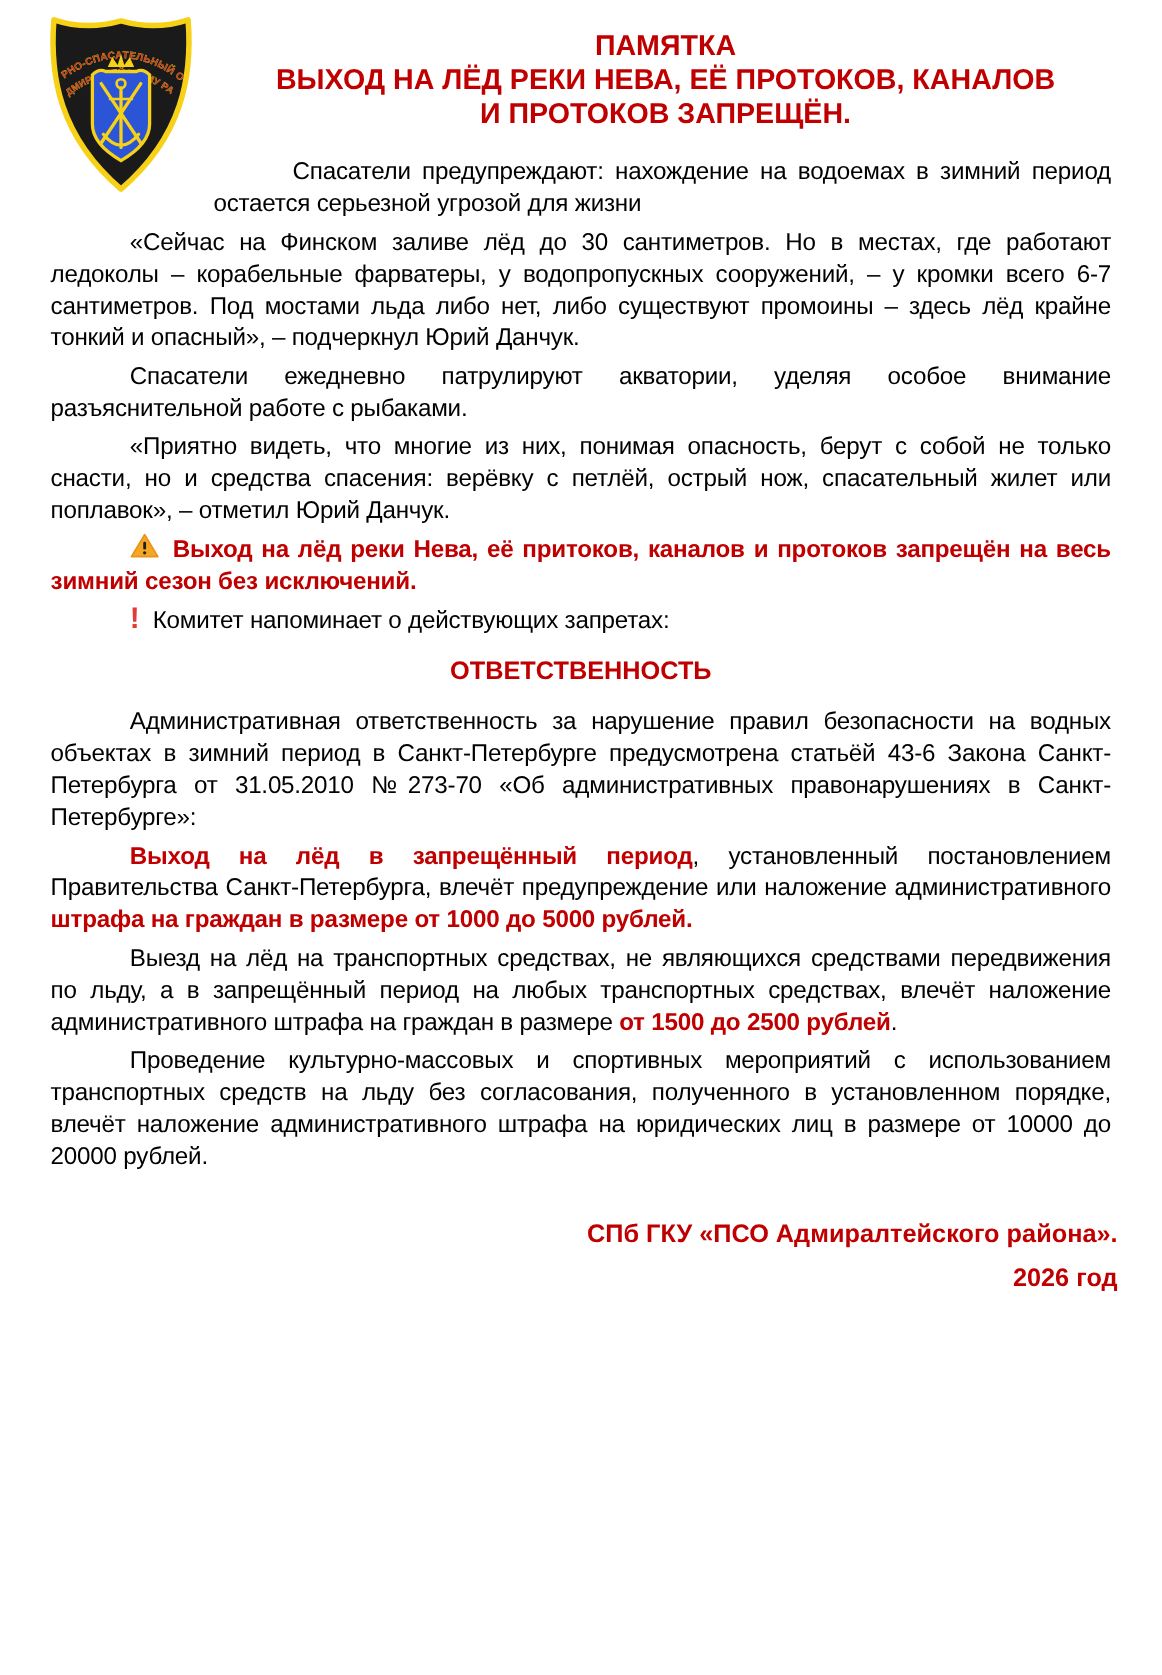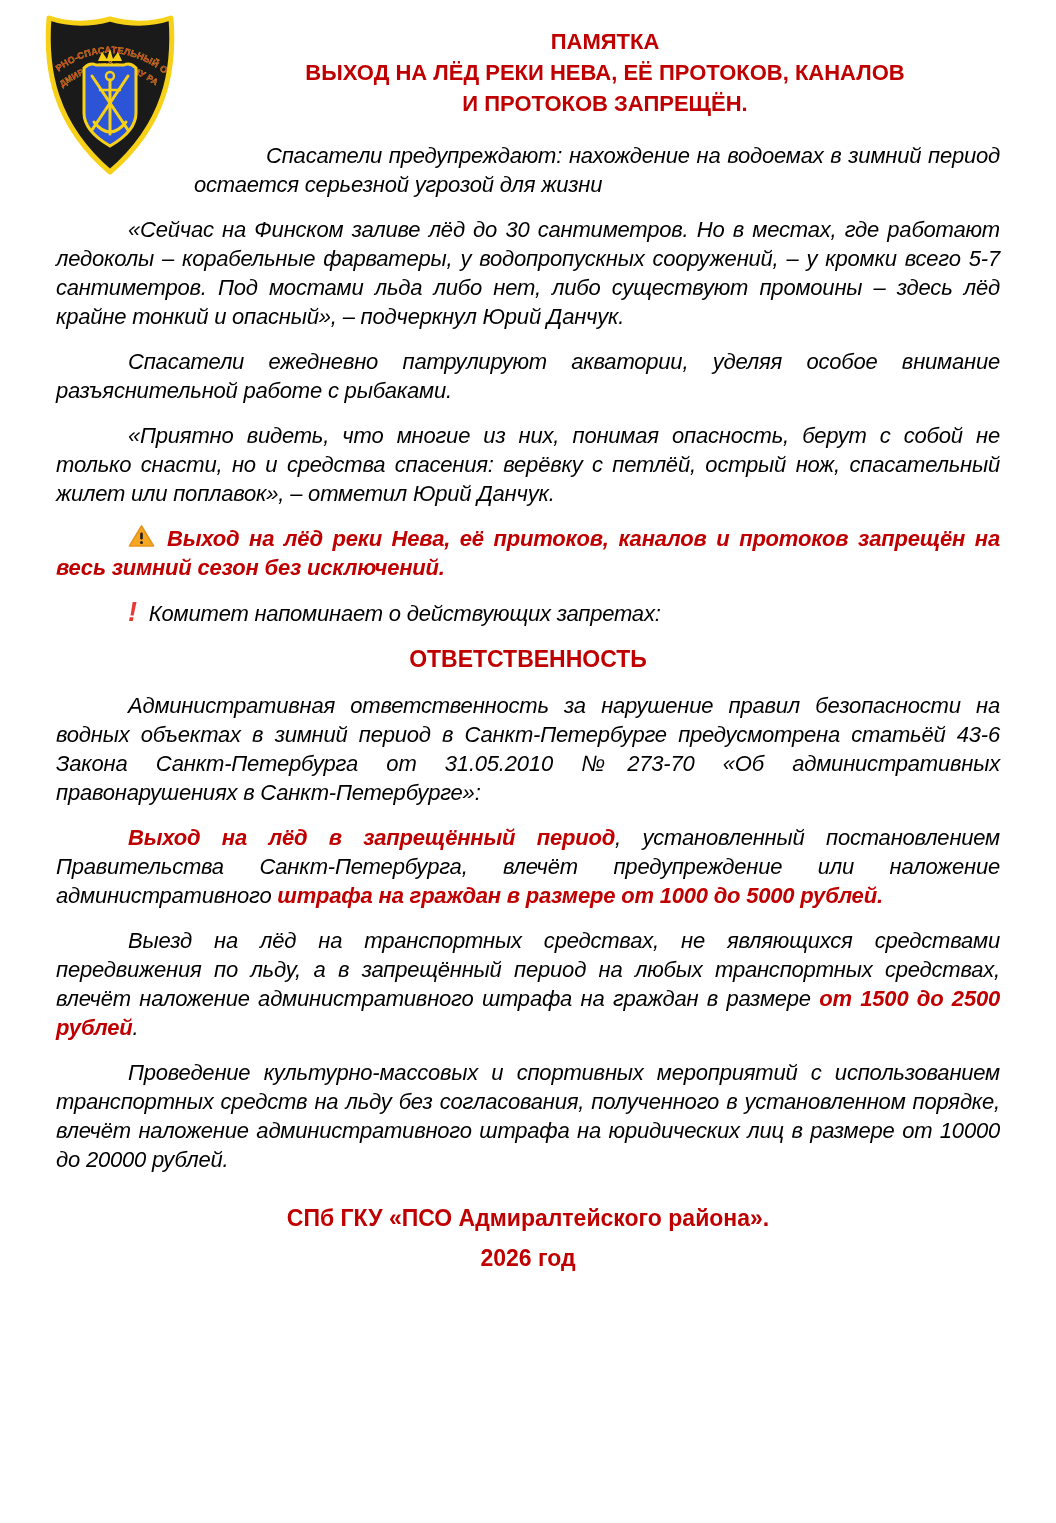--- a/index.html
+++ b/index.html
@@ -21,33 +21,32 @@
   .badge {
     float: left;
     width: 136px;
     height: 162px;
     margin: 2px 16px 6px 2px;
   }
   .title-block {
     text-align: center;
     color: #C00000;
     font-weight: bold;
-    font-size: 22px;
+    font-size: 26px;
     line-height: 31px;
     padding-top: 14px;
   }
   .body-text { margin-top: 22px; }
   .para {
-    margin: 16px;
+    margin: 6px;
     text-align: justify;
     text-indent: 72px;
     font-size: 22px;
     line-height: 29px;
     letter-spacing: -0.2px;
-    font-style: italic;
   }
   .para span.normal  { color: #000000; font-weight: normal; }
   .para span.redbold { color: #C00000; font-weight: bold; }
   .excl {
     display: inline-block;
     color: #E53935;
     font-weight: bold;
     font-size: 27px;
     padding-right: 12px;
     text-indent: 0;
@@ -62,22 +61,22 @@
   }
   .heading {
     margin: 16px;
     text-align: center;
     color: #C00000;
     font-weight: bold;
     font-size: 23px;
     line-height: 31px;
   }
   .footer {
-    margin-top: 24px;
-    text-align: center;
+    margin-top: 36px;
+    text-align: right;
     color: #C00000;
     font-weight: bold;
     font-size: 23px;
     line-height: 40px;
   }
 </style>
 </head>
 <body>
 
 <div class="page">
@@ -110,21 +109,21 @@
 
   <div class="title-block">
     <div>ПАМЯТКА</div>
     <div>ВЫХОД НА ЛЁД РЕКИ НЕВА, ЕЁ ПРОТОКОВ, КАНАЛОВ</div>
     <div>И ПРОТОКОВ ЗАПРЕЩЁН.</div>
   </div>
 
   <div class="body-text">
     <div id="paras-top">
         <p class="para"><span class="normal">Спасатели предупреждают: нахождение на водоемах в зимний период остается серьезной угрозой для жизни</span></p>
-        <p class="para"><span class="normal">«Сейчас на Финском заливе лёд до 30 сантиметров. Но в местах, где работают ледоколы – корабельные фарватеры, у водопропускных сооружений, – у кромки всего 5-7 сантиметров. Под мостами льда либо нет, либо существуют промоины – здесь лёд крайне тонкий и опасный», – подчеркнул Юрий Данчук.</span></p>
+        <p class="para"><span class="normal">«Сейчас на Финском заливе лёд до 30 сантиметров. Но в местах, где работают ледоколы – корабельные фарватеры, у водопропускных сооружений, – у кромки всего 6-7 сантиметров. Под мостами льда либо нет, либо существуют промоины – здесь лёд крайне тонкий и опасный», – подчеркнул Юрий Данчук.</span></p>
         <p class="para"><span class="normal">Спасатели ежедневно патрулируют акватории, уделяя особое внимание разъяснительной работе с рыбаками.</span></p>
         <p class="para"><span class="normal">«Приятно видеть, что многие из них, понимая опасность, берут с собой не только снасти, но и средства спасения: верёвку с петлёй, острый нож, спасательный жилет или поплавок», – отметил Юрий Данчук.</span></p>
         <p class="para"><span class="warn"><svg viewBox="0 0 27 24" width="27" height="24">
               <path d="M13.5 2 L25.5 22 L1.5 22 Z" fill="#F5A623" stroke="#E8941A" stroke-width="1.6" stroke-linejoin="round"></path>
               <rect x="12.2" y="8.5" width="2.6" height="7" rx="1.2" fill="#231F20"></rect>
               <circle cx="13.5" cy="18.6" r="1.5" fill="#231F20"></circle>
             </svg></span><span class="redbold">Выход на лёд реки Нева, её притоков, каналов и протоков запрещён на весь зимний сезон без исключений.</span></p>
         <p class="para"><span class="excl">!</span><span class="normal">Комитет напоминает о действующих запретах:</span></p>
       </div>
     <div class="heading">ОТВЕТСТВЕННОСТЬ</div>

